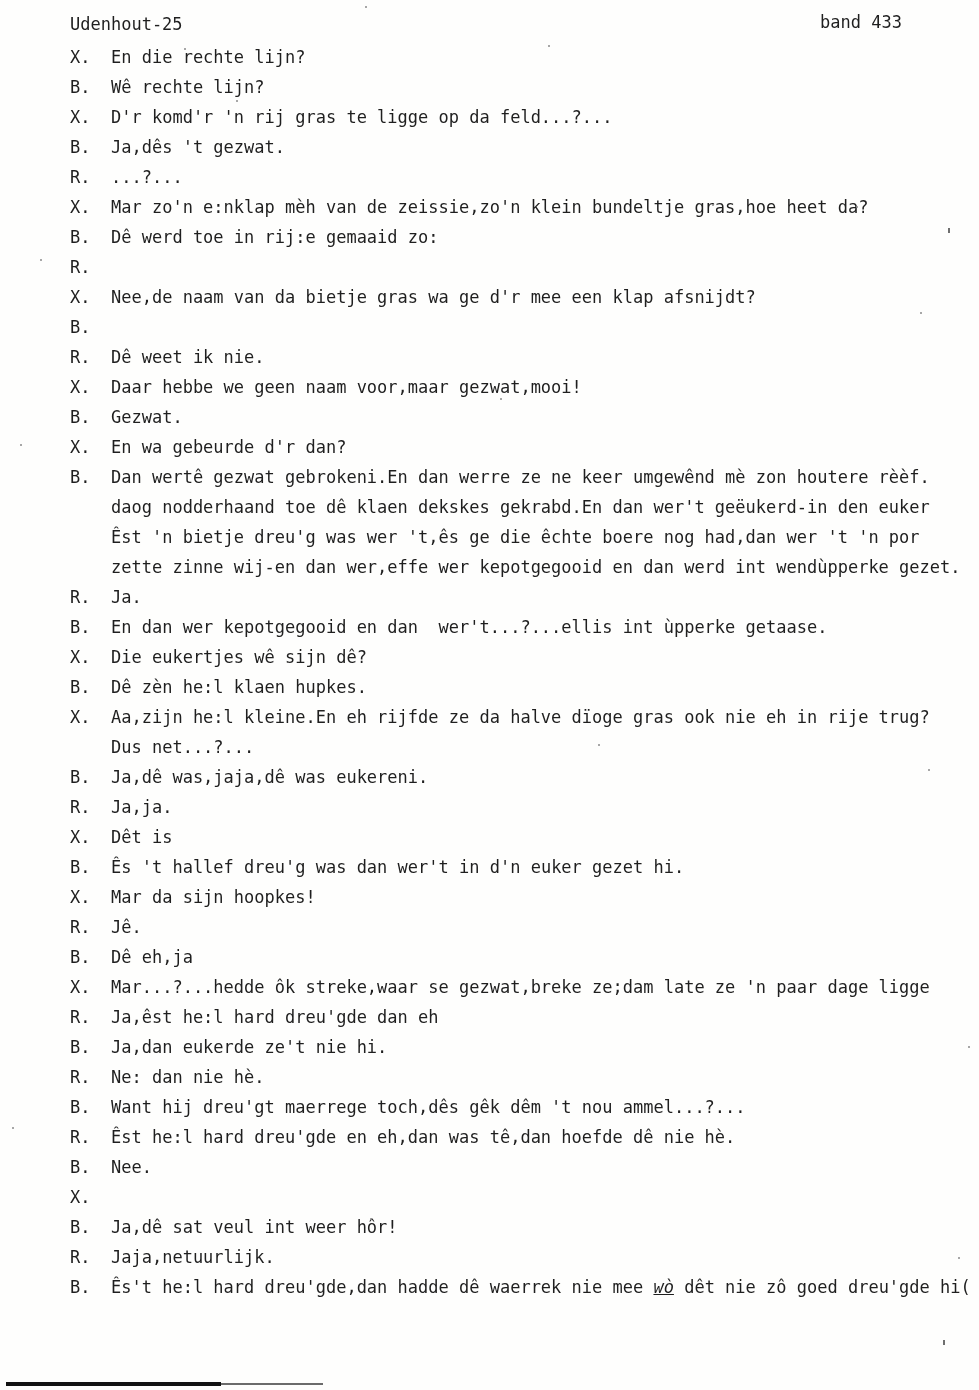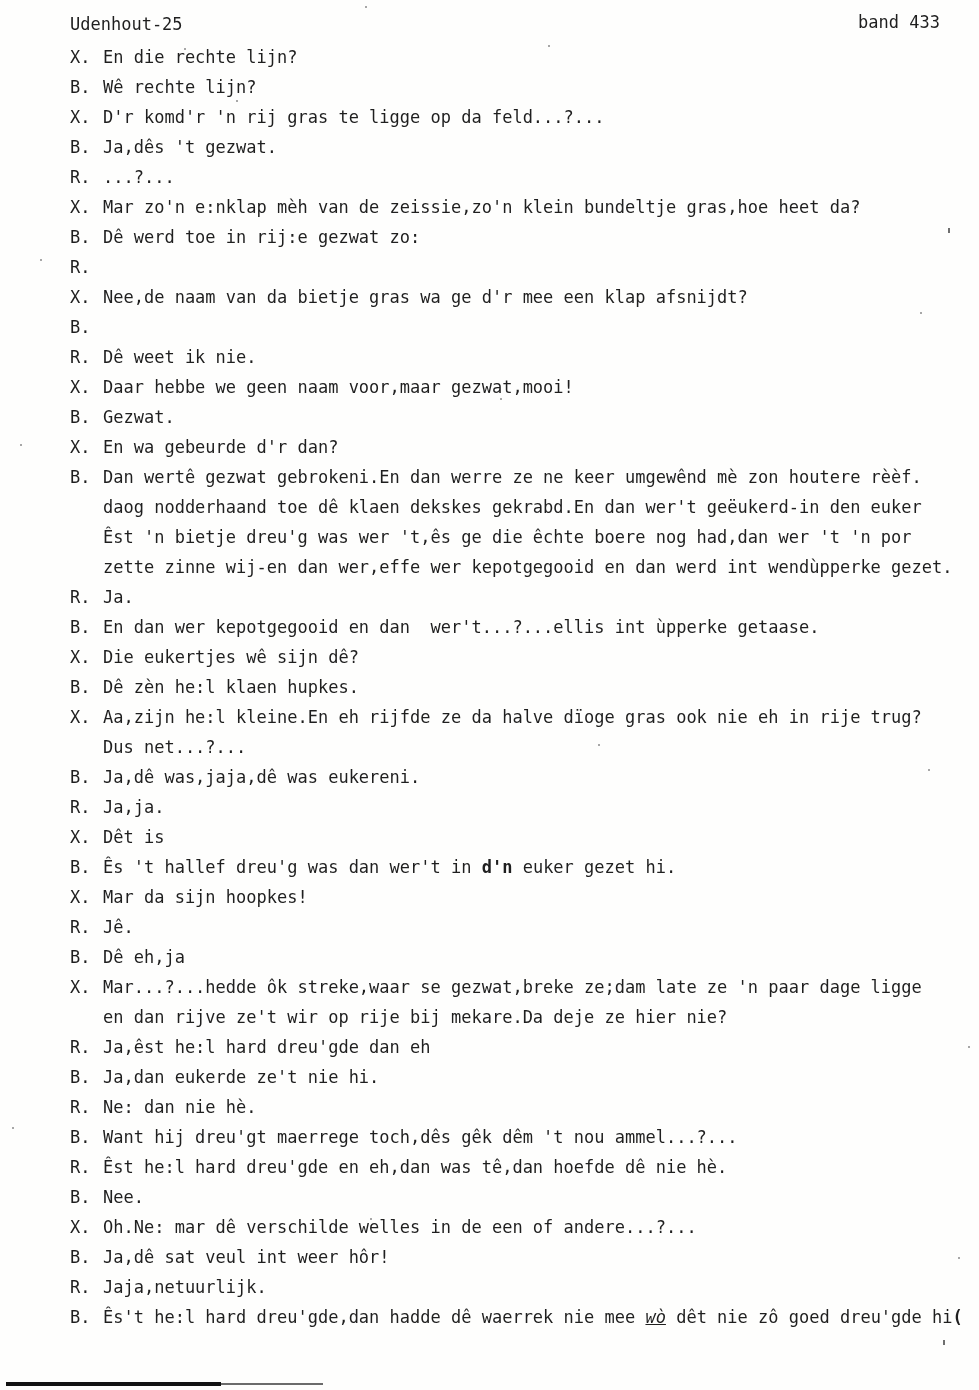--- a/index.html
+++ b/index.html
@@ -13,40 +13,40 @@
     color:#1f1f1f;
     overflow:hidden;
   }
   .hdr{
     position:absolute;
     font-size:17px;
     line-height:30px;
     white-space:pre;
   }
   .hdr-left{left:70px;top:9px;}
-  .hdr-right{left:858px;top:7px;}
+  .hdr-right{left:820px;top:7px;}
   #transcript{
     position:absolute;
     left:0;top:42px;width:979px;
   }
   .line{
     display:flex;
     align-items:flex-start;
     height:30px;
     padding-left:70px;
     font-size:17px;
     line-height:30px;
   }
   .spk{
     flex:none;
     width:33px;
     white-space:pre;
   }
-  .txt{white-space:pre;}
-  .b{font-weight:bold;}
+  .txt{white-space:pre;margin-left:8px;}
+  .b{font-weight:normal;}
   .u{text-decoration:underline;font-style:italic;}
   .speck{
     position:absolute;
     width:2px;height:2px;
     background:#8a8a8a;
     border-radius:50%;
   }
   .tickmark{
     position:absolute;
     width:2px;height:5px;
@@ -94,21 +94,21 @@
       <div class="line">
         <span class="spk">R.</span>
         <span class="txt">...?...</span>
       </div>
       <div class="line">
         <span class="spk">X.</span>
         <span class="txt">Mar zo'n e:nklap mèh van de zeissie,zo'n klein bundeltje gras,hoe heet da?</span>
       </div>
       <div class="line">
         <span class="spk">B.</span>
-        <span class="txt">Dê werd toe in rij:e gezwat zo:</span>
+        <span class="txt">Dê werd toe in rij:e gemaaid zo:</span>
       </div>
       <div class="line">
         <span class="spk">R.</span>
       </div>
       <div class="line">
         <span class="spk">X.</span>
         <span class="txt">Nee,de naam van da bietje gras wa ge d'r mee een klap afsnijdt?</span>
       </div>
       <div class="line">
         <span class="spk">B.</span>
@@ -195,24 +195,20 @@
       </div>
       <div class="line">
         <span class="spk">B.</span>
         <span class="txt">Dê eh,ja</span>
       </div>
       <div class="line">
         <span class="spk">X.</span>
         <span class="txt">Mar...?...hedde ôk streke,waar se gezwat,breke ze;dam late ze 'n paar dage ligge</span>
       </div>
       <div class="line">
-        <span class="spk"></span>
-        <span class="txt">en dan rijve ze't wir op rije bij mekare.Da deje ze hier nie?</span>
-      </div>
-      <div class="line">
         <span class="spk">R.</span>
         <span class="txt">Ja,êst he:l hard dreu'gde dan eh</span>
       </div>
       <div class="line">
         <span class="spk">B.</span>
         <span class="txt">Ja,dan eukerde ze't nie hi.</span>
       </div>
       <div class="line">
         <span class="spk">R.</span>
         <span class="txt">Ne: dan nie hè.</span>
@@ -224,21 +220,20 @@
       <div class="line">
         <span class="spk">R.</span>
         <span class="txt">Êst he:l hard dreu'gde en eh,dan was tê,dan hoefde dê nie hè.</span>
       </div>
       <div class="line">
         <span class="spk">B.</span>
         <span class="txt">Nee.</span>
       </div>
       <div class="line">
         <span class="spk">X.</span>
-        <span class="txt">Oh.Ne: mar dê verschilde welles in de een of andere...?...</span>
       </div>
       <div class="line">
         <span class="spk">B.</span>
         <span class="txt">Ja,dê sat veul int weer hôr!</span>
       </div>
       <div class="line">
         <span class="spk">R.</span>
         <span class="txt">Jaja,netuurlijk.</span>
       </div>
       <div class="line">

